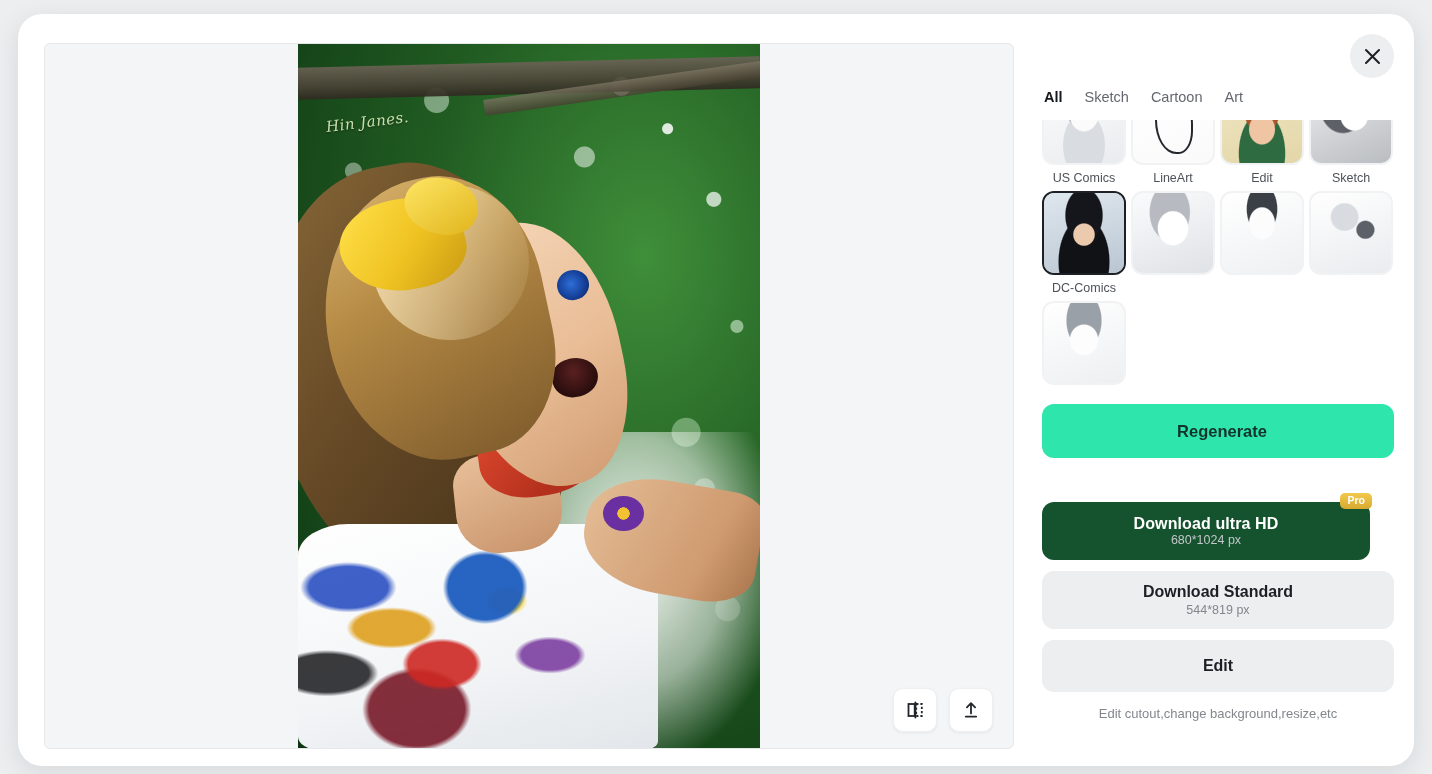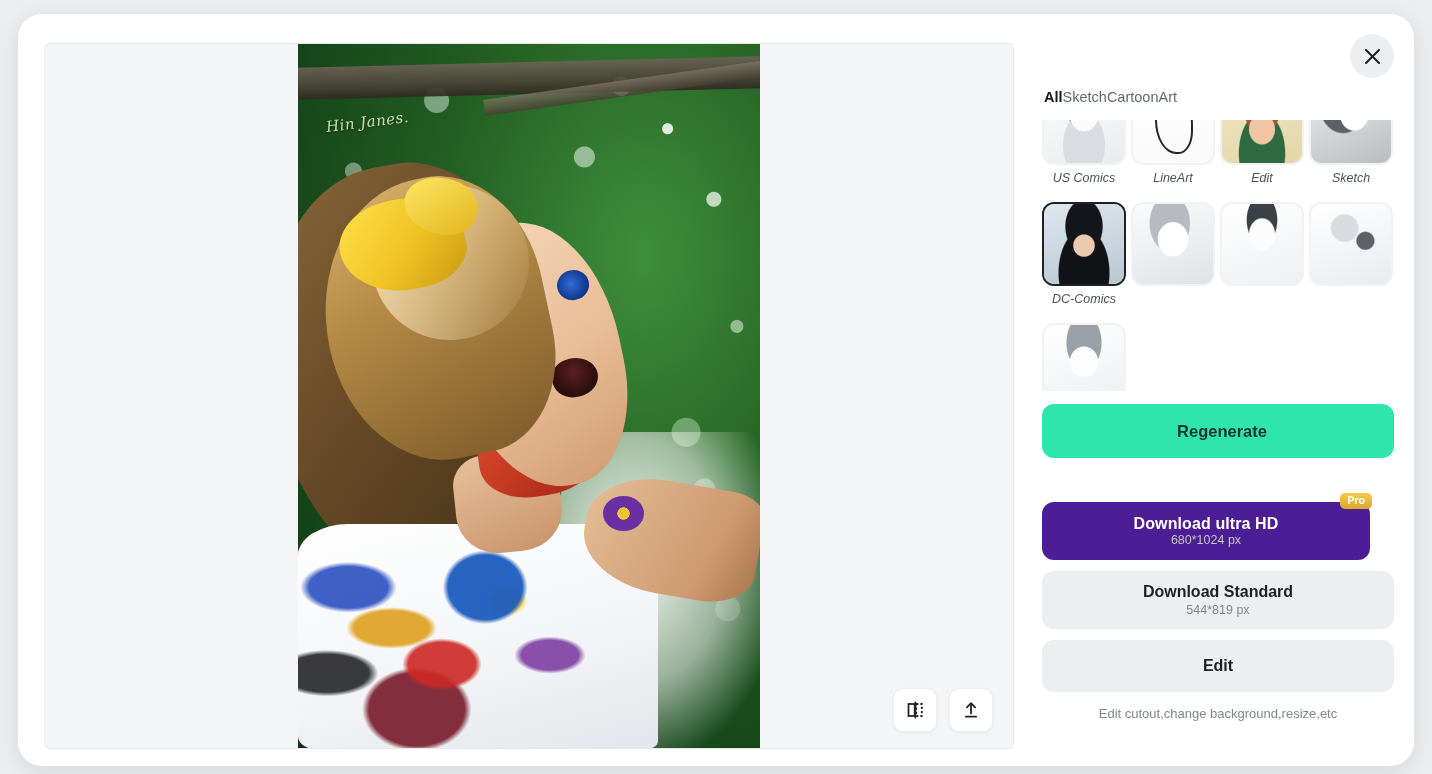--- a/index.html
+++ b/index.html
@@ -247,20 +247,21 @@
     position: absolute;
     left: 1024px;
     top: 0;
     width: 372px;
     height: 752px;
     padding: 72px 0 0 0;
   }
 
   .tabs {
     display: flex;
+    gap: 22px;
     padding: 0 2px;
     height: 22px;
     align-items: center;
   }
   .tab {
     font-size: 14.5px;
     color: #64686e;
     cursor: pointer;
     white-space: nowrap;
     background: none;
@@ -277,22 +278,21 @@
     overflow: hidden;
     position: relative;
   }
   .styles-grid {
     position: absolute;
     left: 0;
     top: -39px;
     width: 362px;
     display: grid;
     grid-template-columns: repeat(4, 84px);
-    gap: 17px 5px;
-    font-style: italic;
+    gap: 6px 5px;
   }
   .style-cell {
     width: 84px;
     cursor: pointer;
   }
   .style-thumb {
     width: 84px;
     height: 84px;
     border-radius: 12px;
     overflow: hidden;
@@ -388,21 +388,21 @@
     padding-left: 8px;
   }
 
   .dl-ultra {
     position: relative;
     margin-top: 44px;
     width: 328px;
     height: 58px;
     border: none;
     border-radius: 12px;
-    background: #4c1d95;
+    background: #14532d;
     color: #ffffff;
     cursor: pointer;
     font-family: inherit;
     display: flex;
     flex-direction: column;
     align-items: center;
     justify-content: center;
     gap: 0;
     overflow: visible;
   }

